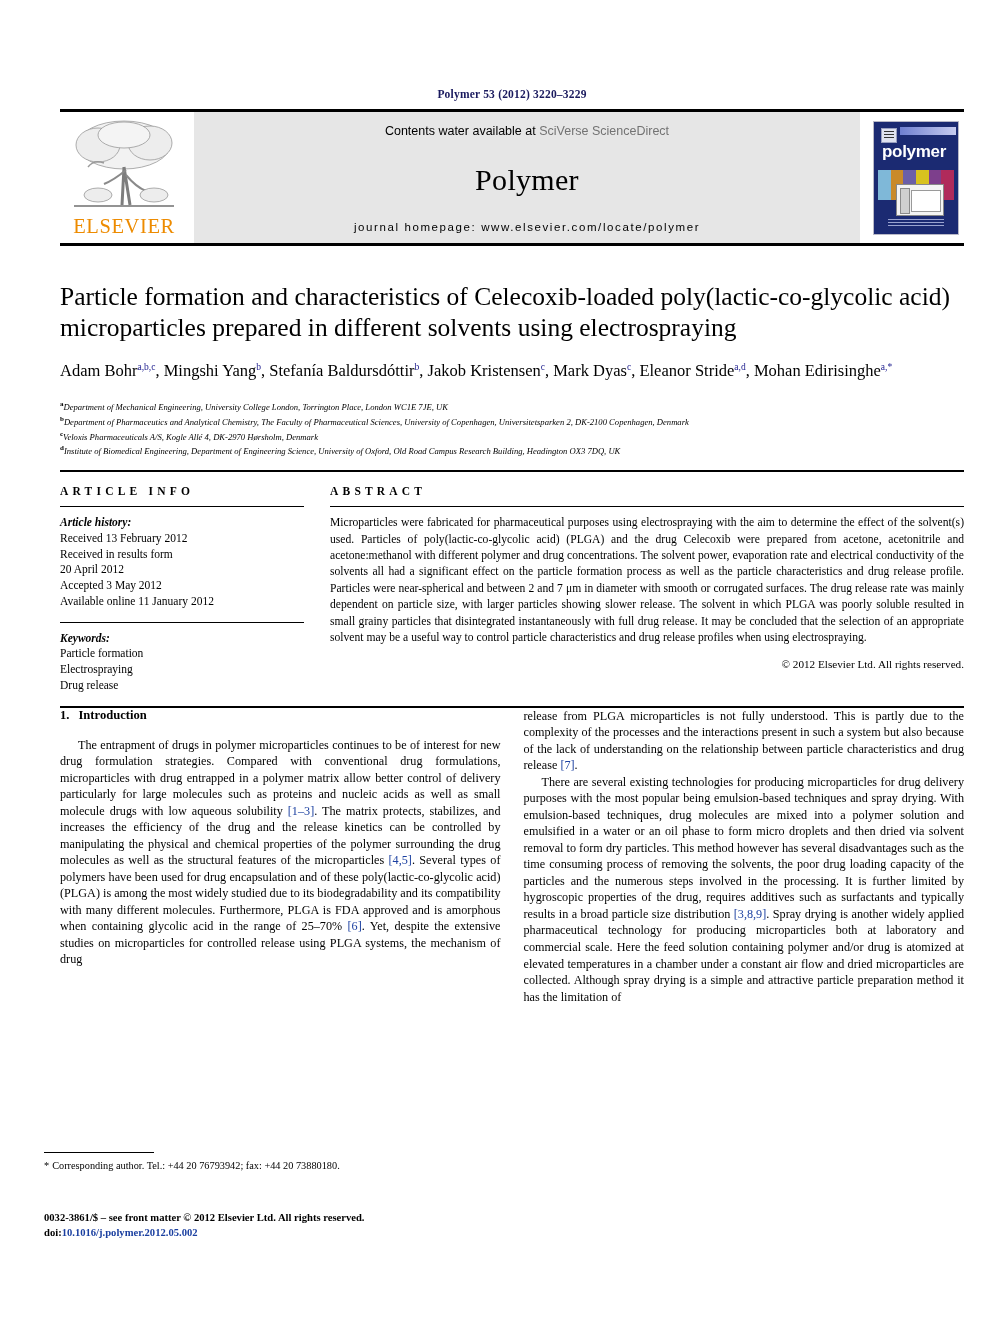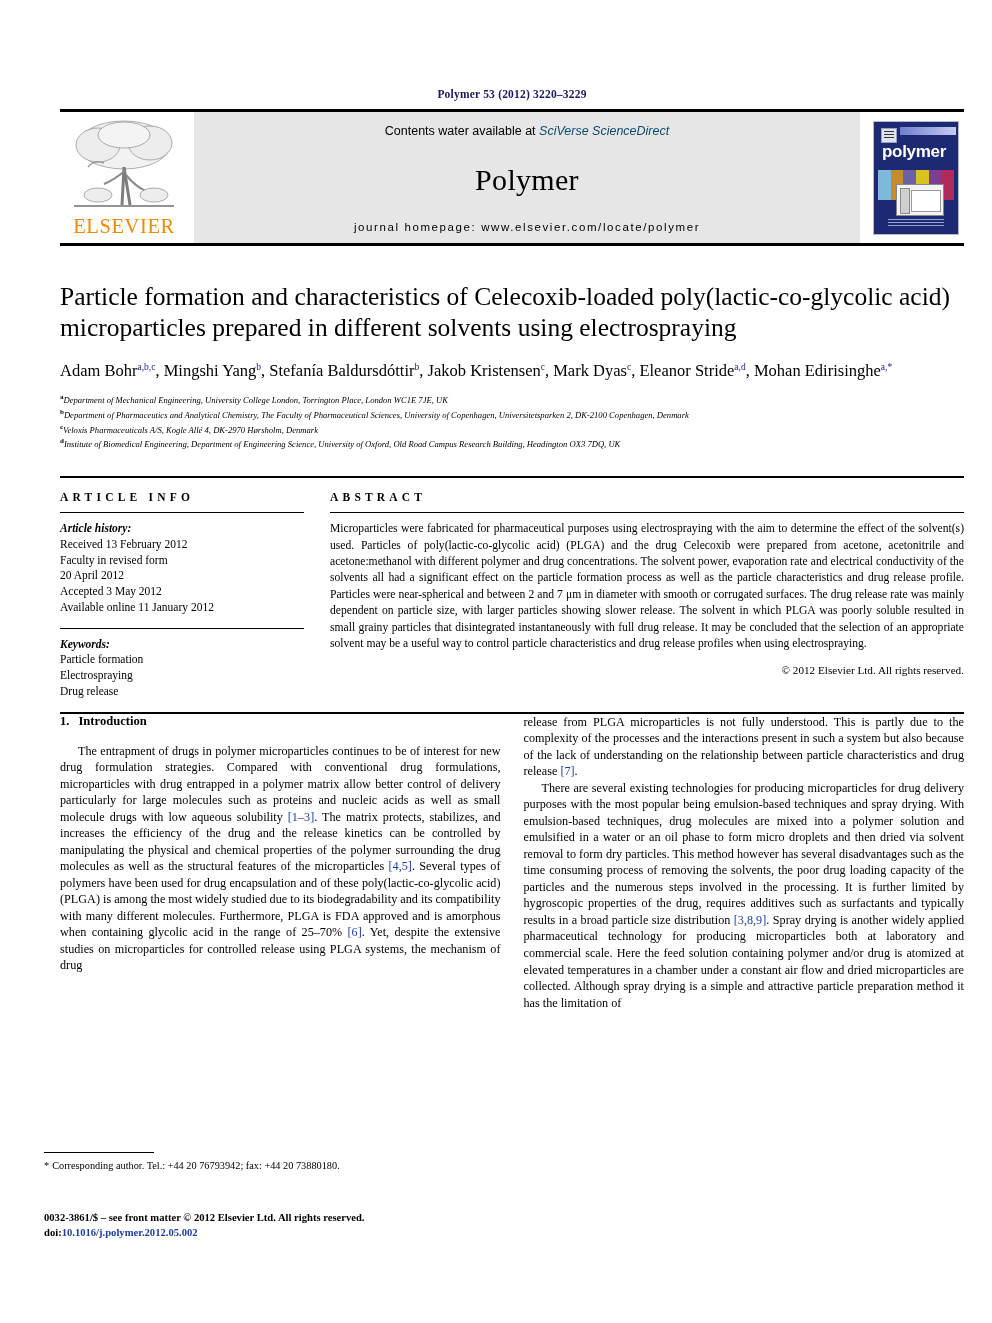--- a/index.html
+++ b/index.html
@@ -70,21 +70,21 @@
     justify-content: space-between;
     padding: 12px 0 10px 0;
     margin-left: 6px;
     margin-right: 8px;
   }
   .contents-line {
     font-size: 12.5px;
     font-family: "Liberation Sans", sans-serif;
     color: #000;
   }
-  .contents-line .sd-link { color: #0c4a6e; font-style: italic; }
+  .contents-line .sd-link { color: #737373; }
   .journal-name {
     font-size: 30px;
     font-family: "Liberation Serif", serif;
     letter-spacing: 0.3px;
   }
   .homepage-line {
     font-size: 11.5px;
     font-family: "Liberation Sans", sans-serif;
     letter-spacing: 1.6px;
   }
@@ -152,32 +152,32 @@
     font-family: "Liberation Serif", serif;
     font-weight: normal;
   }
   .authors {
     font-size: 16.5px;
     line-height: 1.32;
     margin-top: 14px;
   }
   .authors sup { font-size: 9.5px; color: #1a1a8c; vertical-align: super; }
   .affiliations {
-    margin-top: 10px;
+    margin-top: 17px;
     font-size: 8.6px;
     font-style: italic;
     line-height: 1.5;
   }
   .affiliations sup {
     font-style: normal; font-weight: bold; font-size: 7px; vertical-align: super;
   }
 
   
   .infoblock {
-    margin-top: 25px;
+    margin-top: 12px;
     border-top: 2.5px solid #000;
     border-bottom: 2.5px solid #000;
     padding: 13px 0 12px 0;
     display: flex;
   }
   .col-info { flex: 0 0 270px; padding-right: 26px; box-sizing: border-box; }
   .col-abs  { flex: 1 1 auto; }
   .sec-label {
     font-family: "Liberation Serif", serif;
     font-size: 11.5px;
@@ -317,21 +317,21 @@
 
     <div class="infoblock">
 
       <div class="col-info">
         <div class="sec-label">ARTICLE INFO</div>
         <div class="rule-thin"></div>
 
         <div class="info-group">
           <div class="lead">Article history:</div>
           <div>Received 13 February 2012</div>
-          <div>Faculty in revised form</div>
+          <div>Received in results form</div>
           <div>20 April 2012</div>
           <div>Accepted 3 May 2012</div>
           <div>Available online 11 January 2012</div>
         </div>
 
         <div class="info-sep"></div>
         <div class="rule-thin"></div>
 
         <div class="info-group">
           <div class="lead">Keywords:</div>

